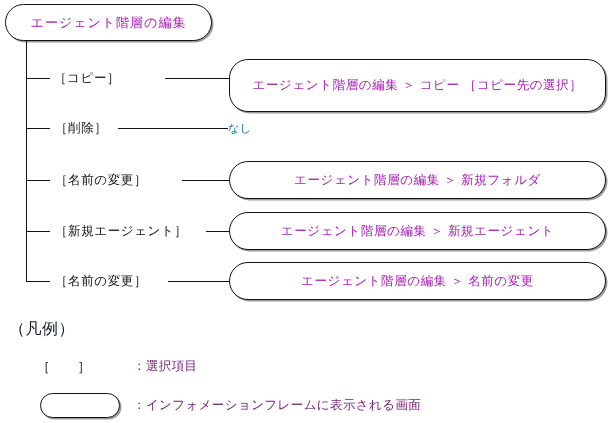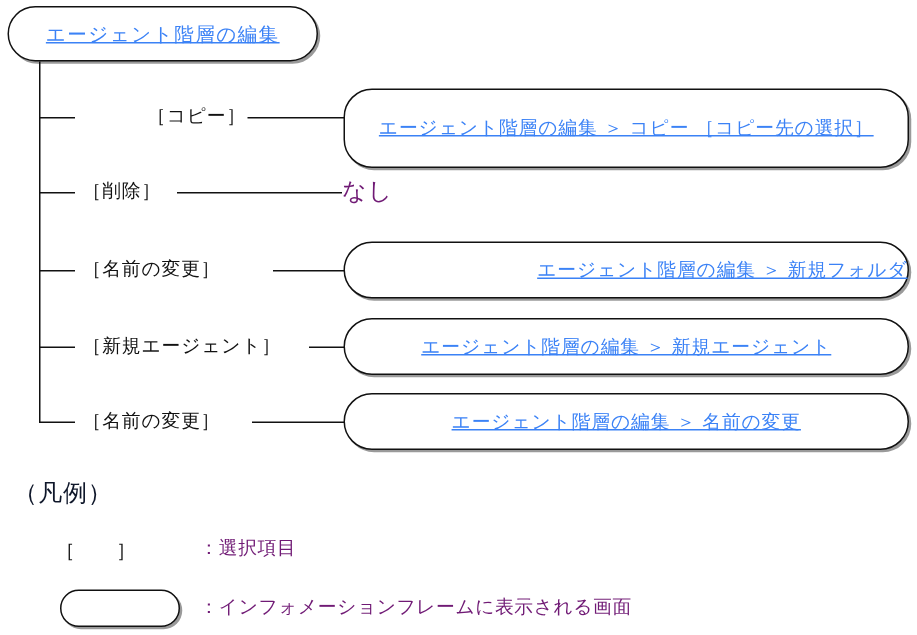--- a/index.html
+++ b/index.html
@@ -27,22 +27,21 @@
     background: #ffffff;
     display: flex;
     align-items: center;
     justify-content: center;
     box-shadow: 1.5px 1.5px 0 0 #9a9a9a;
   }
   .node-box .node-text {
     font-size: 12.5px;
     letter-spacing: 0.6px;
     white-space: nowrap;
-    color: #3b82f6;
-    text-decoration: underline;
+    color: #a21caf;
   }
 
   .root-box .node-text {
     font-size: 13px;
     letter-spacing: 1px;
   }
 
   
   .trunk {
     position: absolute;
@@ -64,24 +63,24 @@
     position: absolute;
     font-size: 12.5px;
     letter-spacing: 0.6px;
     white-space: nowrap;
     color: #111111;
     transform: translateY(-50%);
   }
 
   .plain-text {
     position: absolute;
-    font-size: 16px;
+    font-size: 11px;
     letter-spacing: 0.6px;
     white-space: nowrap;
-    color: #701a75;
+    color: #0369a1;
     transform: translateY(-50%);
   }
 
   
   .legend-title {
     position: absolute;
     font-size: 16px;
     letter-spacing: 0.5px;
     white-space: nowrap;
     color: #0f172a;
@@ -115,35 +114,35 @@
 
 <div id="canvas">
 
   <div class="node-box root-box" style="left:5px; top:4px; width:207px; height:37px;">
     <span class="node-text">エージェント階層の編集</span>
   </div>
 
   <div class="trunk" style="left:26px; top:41px; height:241px;"></div>
 
   <div class="stub" style="left:26px; top:78px; width:24px;"></div>
-  <div class="branch-label" style="left:54px; top:78px;margin-left:44px;">［コピー］</div>
+  <div class="branch-label" style="left:54px; top:78px;">［コピー］</div>
   <div class="connector" style="left:165px; top:78px; width:65px;"></div>
   <div class="node-box" style="left:229px; top:59px; width:377px; height:53px;">
     <span class="node-text">エージェント階層の編集 ＞ コピー ［コピー先の選択］</span>
   </div>
 
   <div class="stub" style="left:26px; top:128px; width:24px;"></div>
   <div class="branch-label" style="left:55px; top:128px;">［削除］</div>
   <div class="connector" style="left:118px; top:128px; width:110px;"></div>
   <div class="plain-text" style="left:228px; top:128px;">なし</div>
 
   <div class="stub" style="left:26px; top:180px; width:24px;"></div>
   <div class="branch-label" style="left:55px; top:180px;">［名前の変更］</div>
   <div class="connector" style="left:182px; top:180px; width:48px;"></div>
-  <div class="node-box" style="left:229px; top:161px; width:377px; height:38px;justify-content:flex-end;">
+  <div class="node-box" style="left:229px; top:161px; width:377px; height:38px;">
     <span class="node-text">エージェント階層の編集 ＞ 新規フォルダ</span>
   </div>
 
   <div class="stub" style="left:26px; top:231px; width:24px;"></div>
   <div class="branch-label" style="left:55px; top:231px;text-align:right;">［新規エージェント］</div>
   <div class="connector" style="left:206px; top:231px; width:24px;"></div>
   <div class="node-box" style="left:229px; top:212px; width:377px; height:38px;">
     <span class="node-text">エージェント階層の編集 ＞ 新規エージェント</span>
   </div>
 

